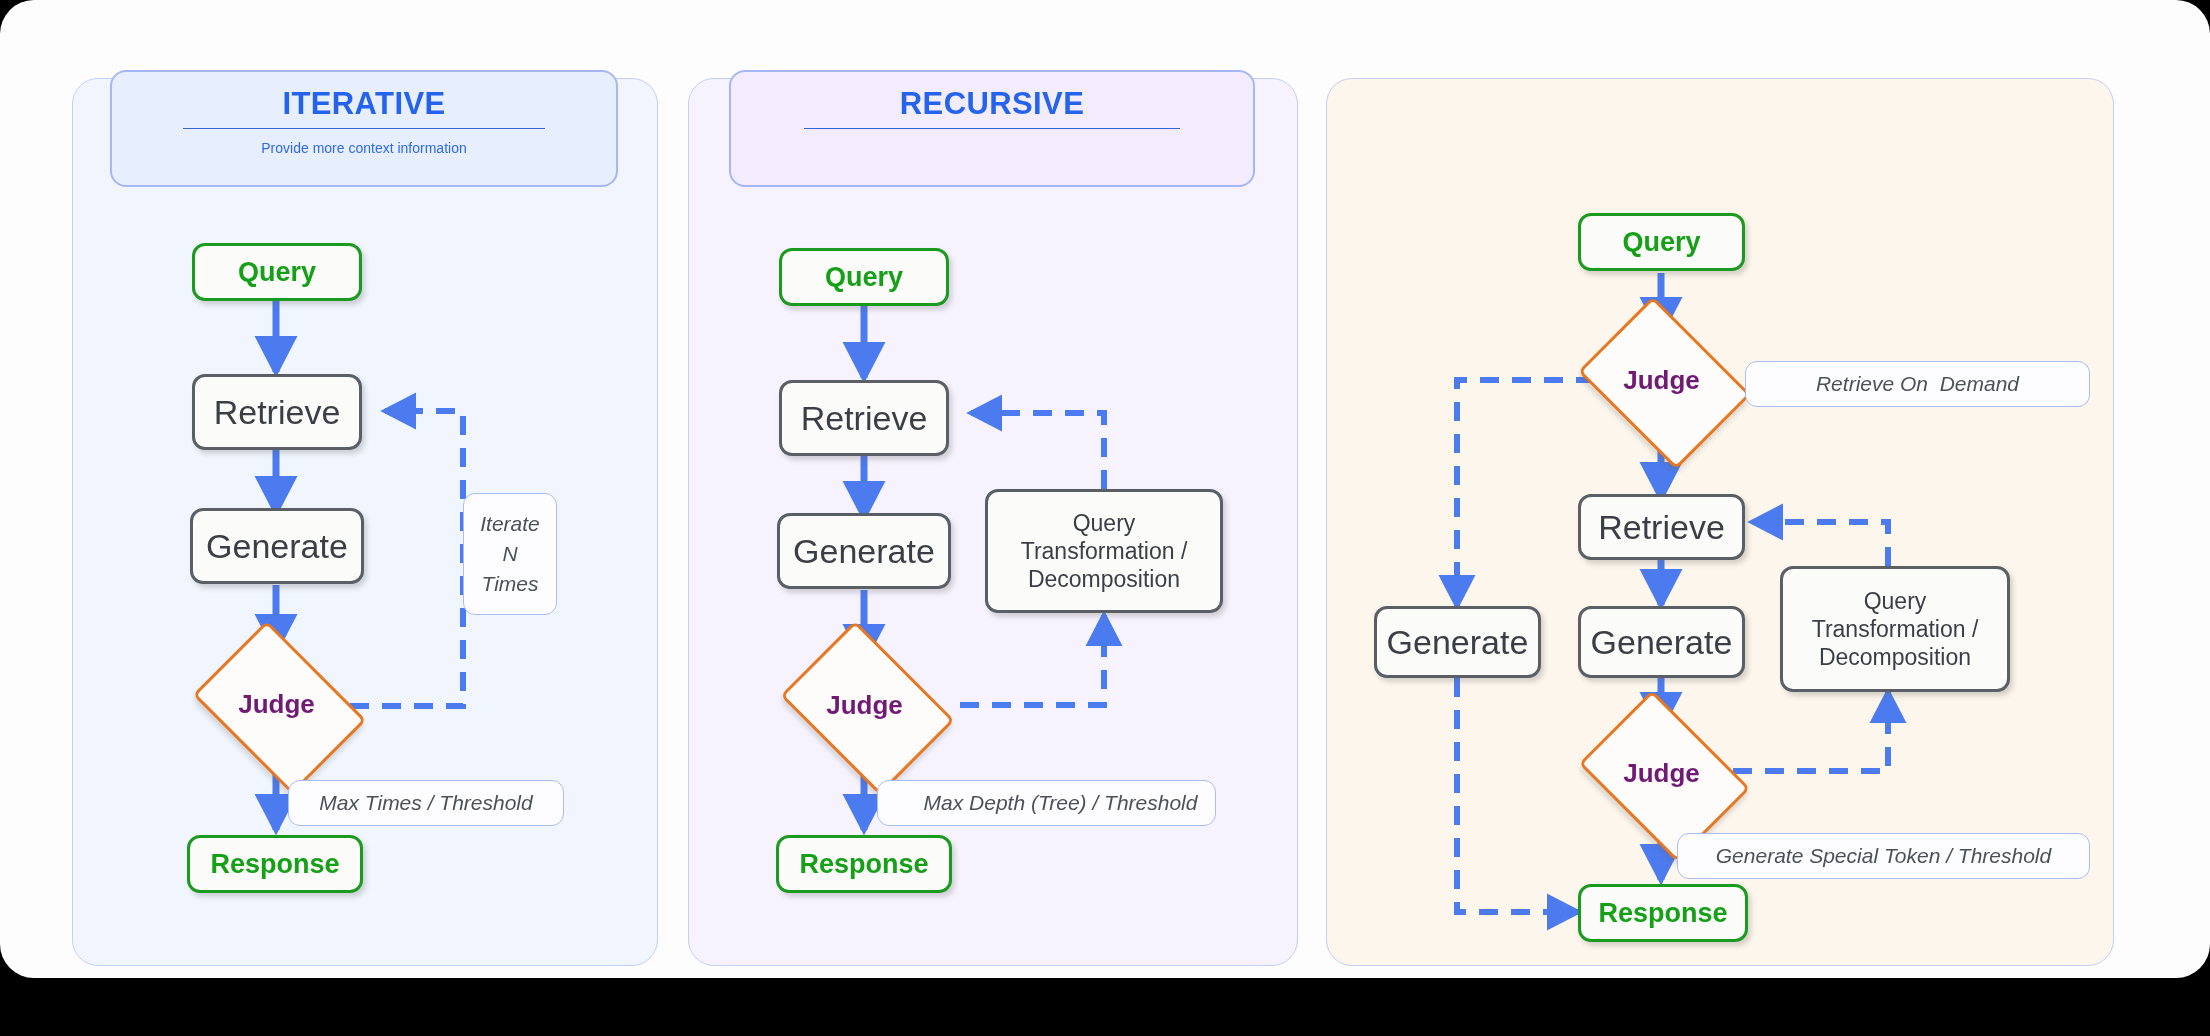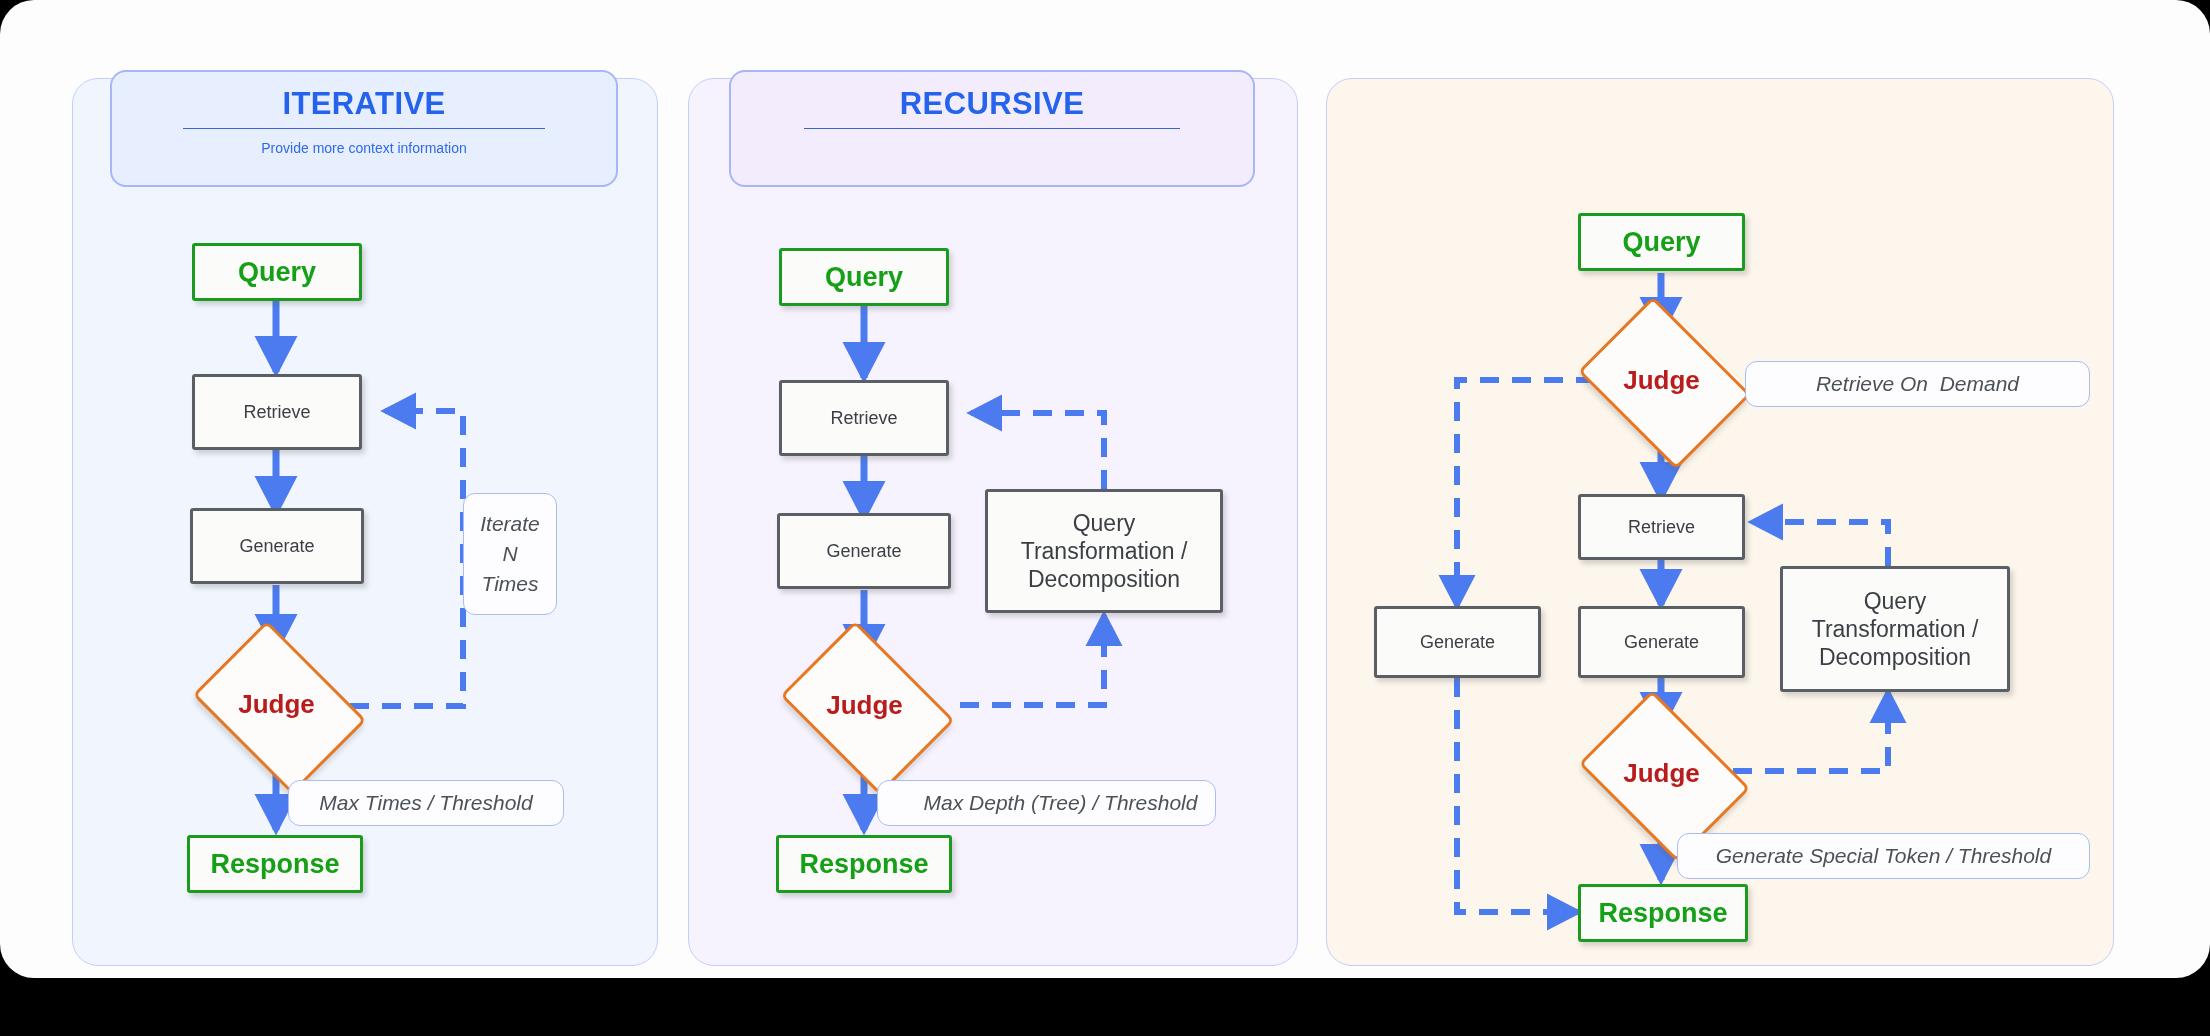--- a/index.html
+++ b/index.html
@@ -26,35 +26,35 @@
   .hdr.iterative{left:110px;top:70px;width:508px;height:117px;background:#e7eefd;}
   .hdr.recursive{left:729px;top:70px;width:526px;height:117px;background:#f2ecfc;}
   .hdr.adaptive {left:1367px;top:70px;width:742px;height:117px;background:#fcefdc;}
   .hdr-title{font-size:31px;font-weight:bold;color:#2563ec;letter-spacing:.4px;
              margin-top:14px;line-height:36px;}
   .hdr-rule{height:0;border-top:1.5px solid #3b63d8;margin:6px auto 0;width:72%;}
   .hdr-sub{font-size:14px;color:#2f6ae8;margin-top:8px;line-height:22px;white-space:pre;}
 
   
   .node{position:absolute;box-sizing:border-box;display:flex;align-items:center;
-        justify-content:center;border-radius:3px;background:#fbfbfa;
+        justify-content:center;border-radius:13px;background:#fbfbfa;
         box-shadow:3px 4px 5px rgba(100,100,100,.26);z-index:4;text-align:center;}
   .node.green{border:3.5px solid #1a9b20;color:#15a017;font-weight:bold;font-size:27px;}
-  .node.grey {border:3px solid #5a5f66;color:#3b3f45;font-size:18px;}
+  .node.grey {border:3px solid #5a5f66;color:#3b3f45;font-size:34px;}
   .node.multi{font-size:23px;line-height:28px;}
 
   
   .diamond{position:absolute;z-index:4;}
   .diamond .shape{position:absolute;left:0;top:0;width:100%;height:100%;
         background:#fdfcfa;border:3.5px solid #e87722;
         transform:rotate(45deg);border-radius:7px;
         box-shadow:3px 4px 5px rgba(100,100,100,.22);}
   .diamond .txt{position:absolute;left:0;top:0;width:100%;height:100%;
         display:flex;align-items:center;justify-content:center;
-        color:#b91c1c;font-size:26px;font-weight:bold;}
+        color:#701a75;font-size:26px;font-weight:bold;}
 
   
   .pill{position:absolute;box-sizing:border-box;border:1.2px solid #a9bcf3;
         border-radius:12px;background:#fdfdff;color:#4c5158;
         font-style:italic;font-size:21px;display:flex;align-items:center;
         justify-content:center;z-index:5;text-align:center;white-space:pre;}
   .pill.stack{font-size:21px;line-height:30px;white-space:normal;}
 
   
   .svg-layer{position:absolute;left:0;top:0;width:2210px;height:1036px;z-index:3;

